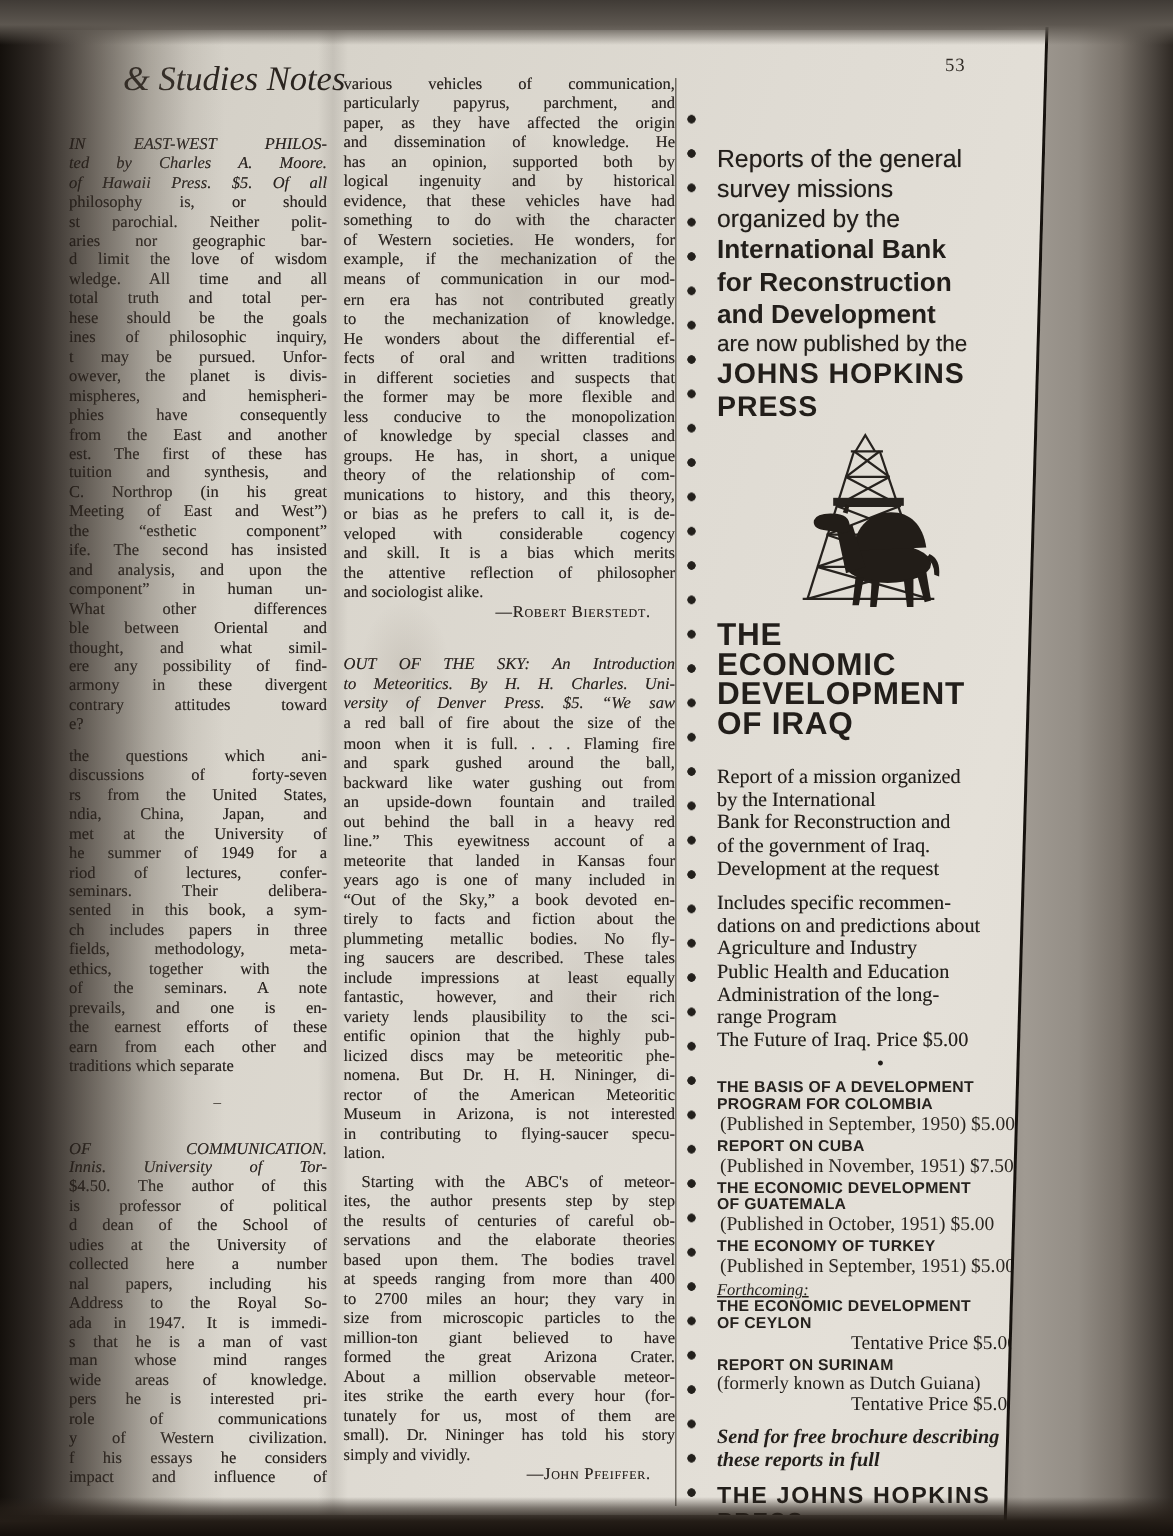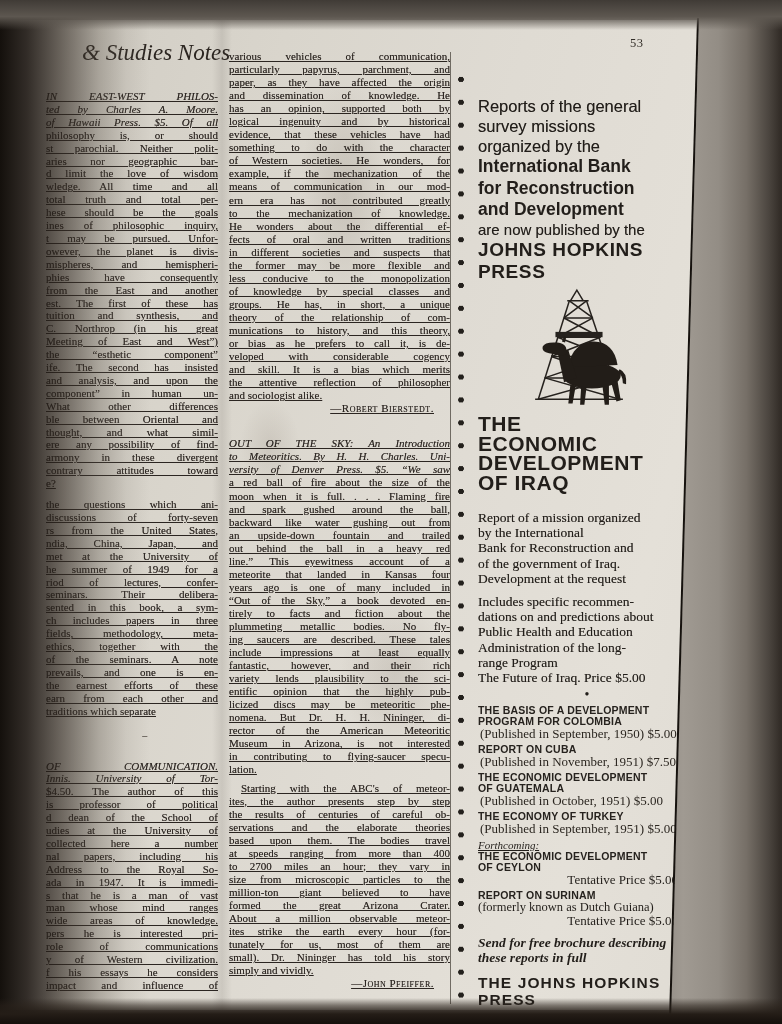--- a/index.html
+++ b/index.html
@@ -23,21 +23,21 @@
   .crease{position:absolute;left:212px;top:0;width:20px;height:100%;pointer-events:none;
     background:linear-gradient(90deg,rgba(40,34,28,0) 0,rgba(40,34,28,.10) 50%,rgba(40,34,28,0) 100%);}
   .stain{position:absolute;border-radius:50%;pointer-events:none;}
   .s1{left:300px;top:60px;width:90px;height:220px;background:radial-gradient(ellipse,rgba(70,55,40,.14),rgba(70,55,40,0) 70%);}
   .s2{left:340px;top:580px;width:110px;height:150px;background:radial-gradient(ellipse,rgba(70,55,40,.12),rgba(70,55,40,0) 70%);}
   .s3{left:240px;top:380px;width:60px;height:90px;background:radial-gradient(ellipse,rgba(70,55,40,.10),rgba(70,55,40,0) 70%);}
   .page-number{position:absolute;left:630px;top:16px;font:12.5px "Liberation Serif",serif;color:#332e28;letter-spacing:.5px;}
   
   .col-heading{position:absolute;left:82px;top:20px;margin:0;font:italic 23px "Liberation Serif",serif;
     font-weight:500;color:#2b2520;white-space:nowrap;}
-  .col{position:absolute;color:#2b2521;text-decoration:underline;}
+  .col{position:absolute;color:#2b2521;}
   .col-left{left:46px;top:70px;width:172px;font:11px/12.9px "Liberation Serif",serif;}
   .col-mid{left:229px;top:30px;width:221px;font:11px/13.05px "Liberation Serif",serif;}
   .col div.ln{text-align:justify;text-align-last:justify;white-space:nowrap;text-shadow:0 0 .4px rgba(43,37,33,.55);}
   .col div.i{font-style:italic;}
   .col div.end{text-align-last:left;}
   .col div.ind{text-indent:12px;}
   .col div.sig{text-align:center;text-align-last:right;font-variant:small-caps;letter-spacing:.5px;padding-right:16px;}
   .col div.gap-p{height:8px;}
   .col div.gap-sm{height:5px;}
   .col div.gap-md{height:22px;}
@@ -288,20 +288,21 @@
       <div class="ad-serif" id="ad-body1">
           <div class="bl">Report of a mission organized</div>
           <div class="bl">by the International</div>
           <div class="bl">Bank for Reconstruction and</div>
           <div class="bl">of the government of Iraq.</div>
           <div class="bl">Development at the request</div>
         </div>
       <div class="ad-serif" id="ad-body2">
           <div class="bl">Includes specific recommen-</div>
           <div class="bl">dations on and predictions about</div>
+          <div class="bl">Agriculture and Industry</div>
           <div class="bl">Public Health and Education</div>
           <div class="bl">Administration of the long-</div>
           <div class="bl">range Program</div>
           <div class="bl">The Future of Iraq. Price $5.00</div>
         </div>
       <div class="dot-sep">•</div>
       <div id="ad-books">
           <div class="book">
             <div class="btitle">THE BASIS OF A DEVELOPMENT</div>
             <div class="btitle">PROGRAM FOR COLOMBIA</div>

